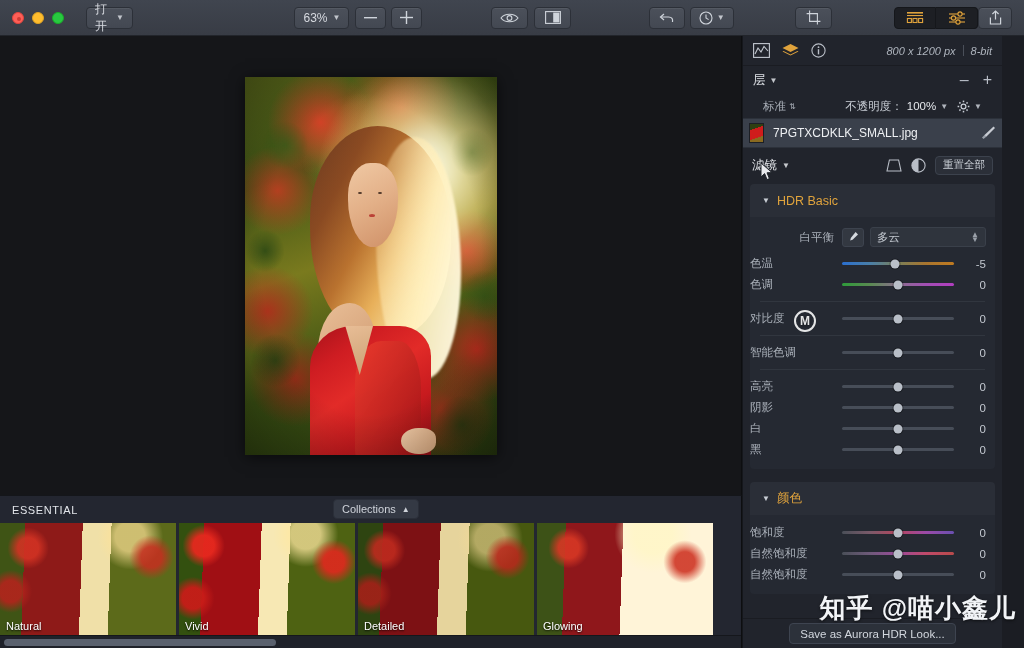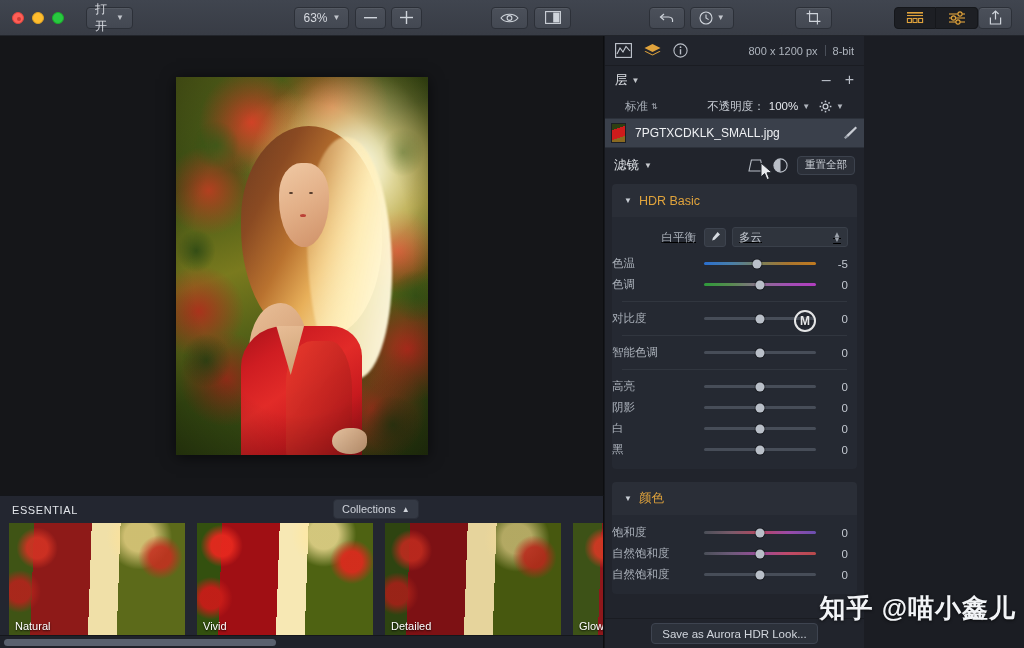--- a/index.html
+++ b/index.html
@@ -53,21 +53,21 @@
     box-shadow: none;
   }
   .spacer-a { width: 126px; }
   .spacer-c { width: 96px; }
   .spacer-d { width: 108px; }
   .spacer-e { width: 84px; }
   .spacer-f { width: 86px; }
 
   
   .body { flex: 1; display: flex; min-height: 0; }
-  .leftcol { width: 604px; display: flex; flex-direction: column; min-width: 0; }
+  .leftcol { width: 742px; display: flex; flex-direction: column; min-width: 0; }
 
   .canvas {
     flex: 1; background: #151619; position: relative;
     display: flex; align-items: center; justify-content: center;
     border-right: 1px solid #0d0e10;
   }
   .photo {
     width: 252px; height: 378px; position: relative; overflow: hidden;
     box-shadow: 0 2px 14px rgba(0,0,0,.6);
     background: #2e3b16;
@@ -168,21 +168,21 @@
   
   .presets { height: 153px; background: #232630; border-top: 1px solid #14161a; display:flex; flex-direction:column; border-right:1px solid #0d0e10;}
   .presets-head { height: 27px; display:flex; align-items:center; position:relative; padding: 0 12px; }
   .ess-label { color:#e2e5ea; font-size:11px; letter-spacing:.6px; }
   .collections {
     position:absolute; left:333px; top:3px; height:20px;
     background:#343944; border:1px solid #2a2e38; border-radius:4px;
     color:#cfd3da; font-size:11px; display:flex; align-items:center; gap:6px; padding: 0 8px;
   }
   .thumbs { flex:1; display:flex; gap:3px; padding: 0 0 0 0; position:relative; overflow:hidden; }
-  .thumb { width: 176px; height: 114px; position:relative; overflow:hidden; flex:0 0 auto;margin-left:9px; }
+  .thumb { width: 176px; height: 114px; position:relative; overflow:hidden; flex:0 0 auto; }
   .thumb-img { position:absolute; inset:0; }
   .thumb .lbl {
     position:absolute; left:6px; bottom:5px; color:#fff; font-size:11px;
     text-shadow: 0 1px 2px rgba(0,0,0,.9);
   }
   .t1 .thumb-img { background:
       radial-gradient(circle at 16% 22%, rgba(210,50,35,.9) 0 6%, transparent 12%),
       radial-gradient(circle at 6% 60%, rgba(180,35,28,.9) 0 6%, transparent 12%),
       radial-gradient(circle at 86% 30%, rgba(200,45,32,.85) 0 6%, transparent 13%),
       radial-gradient(circle at 74% 12%, rgba(255,226,150,.7) 0 9%, transparent 20%),
@@ -219,21 +219,21 @@
     border-radius:4px; background:#5a616e;
   }
 
   
   .rightpanel {
     width: 260px; background:#21242c; display:flex; flex-direction:column;
     border-left:1px solid #15171c; min-width:260px;
   }
   .rp-top {
     height: 30px; display:flex; align-items:center; padding: 0 10px; gap: 11px;
-    border-bottom: 1px solid #1a1c22; background:#21242c;
+    border-bottom: 1px solid #1a1c22; background:#21242c;font-style:italic;
   }
   .rp-top .meta { margin-left:auto; color:#aeb4bd; font-size:11px; display:flex; align-items:center; gap:7px;}
   .divider-v { width:1px; height:11px; background:#4a4f59; }
 
   .rp-layers-head {
     height: 28px; display:flex; align-items:center; padding: 0 10px;
     color:#dfe2e7; font-size:12.5px; gap:4px;
   }
   .rp-layers-head .ops { margin-left:auto; display:flex; gap:14px; color:#b9bec7; font-size:16px; line-height:1; }
   .rp-blend {
@@ -281,21 +281,21 @@
   .track .knob {
     position:absolute; top:50%; width:9px; height:9px; border-radius:50%;
     background:#b9bfc8; transform: translate(-50%,-50%);
     box-shadow: 0 0 0 1px rgba(0,0,0,.35);
   }
   .track.temp { background: linear-gradient(90deg,#2a6fd0,#4a7fa8,#7b7f58,#a9752f,#c07a20); height:3px; }
   .track.tint { background: linear-gradient(90deg,#2e9b3a,#5a8a52,#8a6f8e,#a24fb4,#b23dc0); }
   .track.sat  { background: linear-gradient(90deg,#4a4f58,#7a5a6a,#b5455e,#9b4aa8,#6a4fb0); }
   .track.vib  { background: linear-gradient(90deg,#4a4f58,#6e5a7a,#9a4a9a,#c04a6a,#b84a4a); }
 
-  .wb-row { display:flex; align-items:center; height:24px; padding: 2px 9px 0 0; text-decoration: underline; }
+  .wb-row { display:flex; align-items:center; height:24px; padding: 2px 9px 0 0; }
   .wb-row .rl { width:92px; text-align:right; color:#a9afb8; font-size:11.5px; padding-right:8px; flex:0 0 auto; }
   .eyedrop {
     width:22px; height:19px; border:1px solid #3d434e; border-radius:3px; background:#333841;
     display:flex; align-items:center; justify-content:center; flex:0 0 auto; margin-right:6px;
   }
   .wb-select {
     flex:1; height:20px; background:#2f343d; border:1px solid #3a404a; border-radius:3px;
     display:flex; align-items:center; padding: 0 6px; color:#c3c8d0; font-size:11.5px;
   }
   .wb-select .st { margin-left:auto; display:flex; flex-direction:column; line-height:5px; color:#9aa0a9; font-size:8px; }

